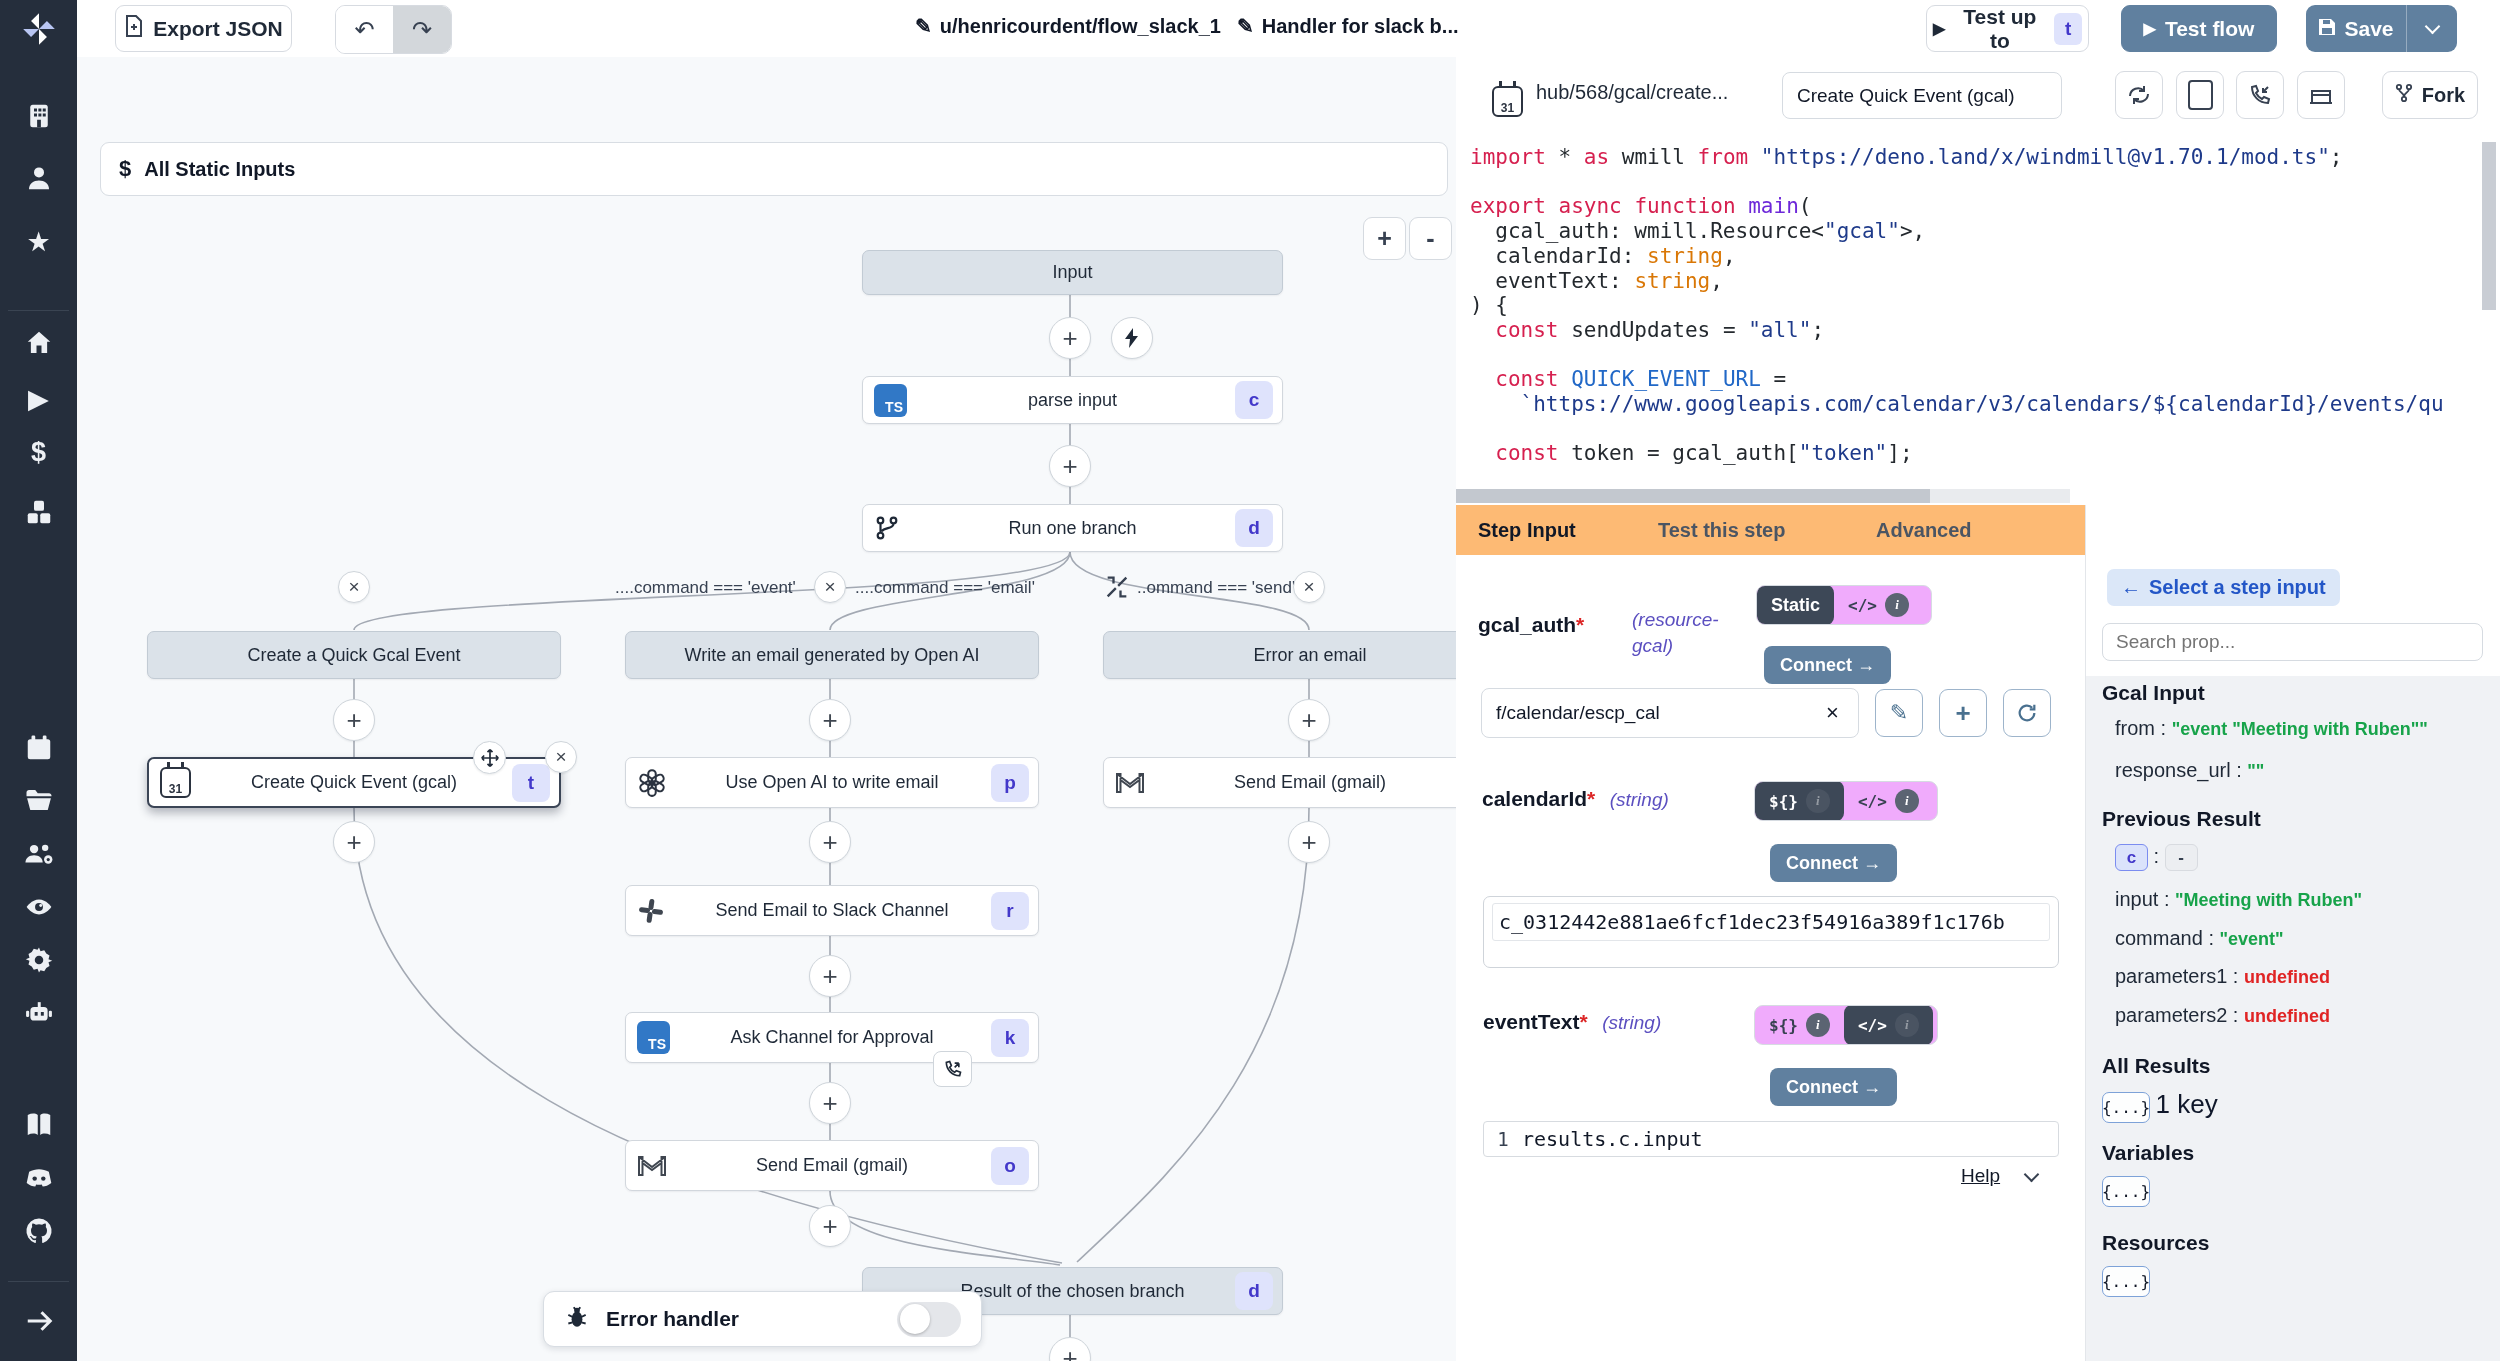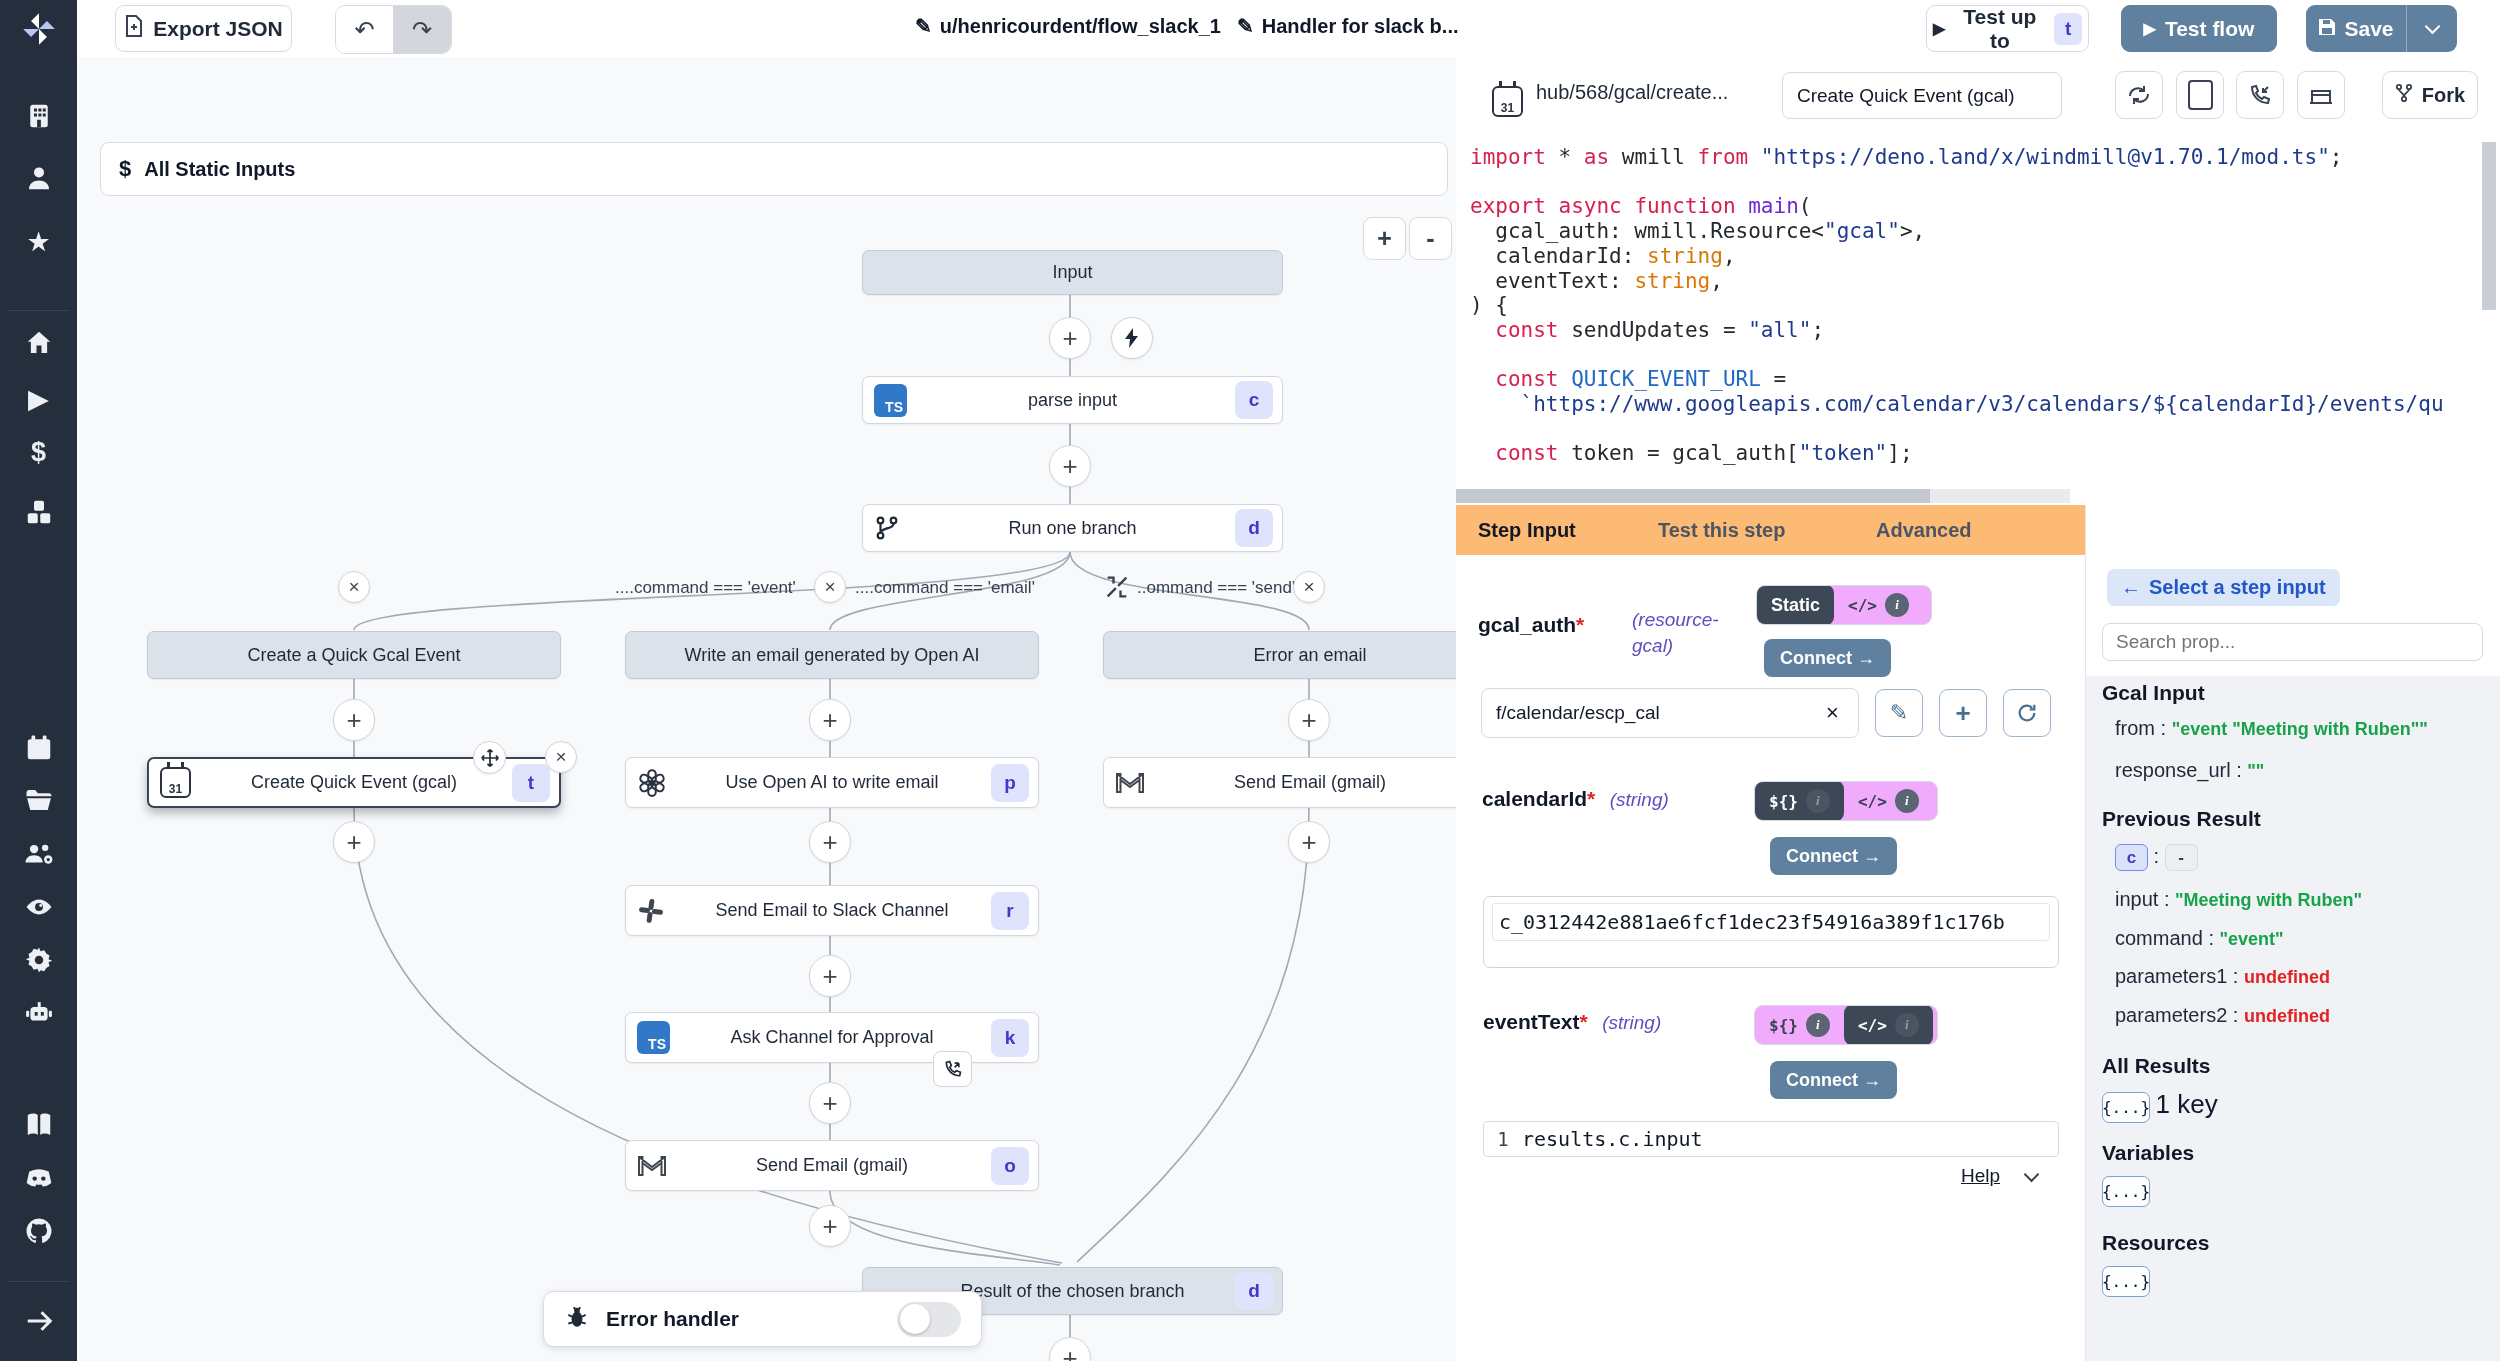--- a/index.html
+++ b/index.html
@@ -54,21 +54,21 @@
   .tab.active{color:#111827;border-bottom:3.5px solid #374151;}
   .stepform{position:absolute;left:0;top:498px;width:629px;height:806px;background:#fff;}
   .flabel{font-weight:700;font-size:21px;color:#111827;white-space:nowrap;}
   .req{color:#dc2626;}
   .ftype{font-style:italic;font-size:19px;color:#5b4fc0;}
   .toggle{position:absolute;height:40px;border:1px solid #d6dbe1;border-radius:9px;background:#f0abfc;display:flex;align-items:center;box-sizing:border-box;overflow:hidden;}
   .tseg{height:40px;display:flex;align-items:center;justify-content:center;gap:8px;padding:0 14px;font-weight:700;font-size:18px;color:#374151;box-sizing:border-box;}
   .tseg.dark{background:#3d4857;color:#fff;border-radius:8px;}
   .icirc{width:24px;height:24px;border-radius:50%;background:#5b6472;color:#fff;font-size:13px;font-weight:700;font-style:italic;display:flex;align-items:center;justify-content:center;font-family:"Liberation Serif",serif;}
   .icirc.mut{opacity:.45;}
-  .connect{position:absolute;height:38px;border-radius:8px;background:#60809f;color:#fff;font-weight:700;font-size:18px;display:flex;align-items:center;justify-content:center;padding:0 16px;box-sizing:border-box;}
+  .connect{position:absolute;height:38px;border-radius:8px;background:#60809f;color:#fff;font-weight:700;font-size:18px;display:flex;align-items:center;justify-content:center;padding:0 16px;box-sizing:border-box;margin-top:7px;}
   .finput{position:absolute;border:1px solid #d6dbe1;border-radius:8px;background:#fff;font-size:19px;color:#111827;padding:0 14px;box-sizing:border-box;font-family:"Liberation Sans",sans-serif;}
   .mono{font-family:"DejaVu Sans Mono",monospace;}
   .smallbtn{position:absolute;width:48px;height:48px;border:1px solid #9db4cb;border-radius:9px;background:#fff;color:#49708f;display:flex;align-items:center;justify-content:center;box-sizing:border-box;}
   .helplink{position:absolute;font-size:19px;color:#111827;text-decoration:underline;display:flex;align-items:center;gap:26px;}
   
   .picker{position:absolute;left:629px;top:448px;width:415px;height:856px;background:#fff;border-left:1px solid #e3e6ea;box-sizing:border-box;}
   .backpill{position:absolute;left:21px;top:64px;height:37px;border-radius:7px;background:#dbe7f8;color:#2356c7;font-weight:700;font-size:20px;display:flex;align-items:center;padding:0 14px;gap:8px;}
   .psearch{position:absolute;left:16px;top:118px;width:381px;height:38px;border:1px solid #d6dbe1;border-radius:8px;font-size:19px;padding:0 13px;box-sizing:border-box;font-family:"Liberation Sans",sans-serif;color:#111827;}
   .pgray{position:absolute;left:0;top:171px;width:415px;height:685px;background:#f0f2f5;}
   .ptitle{position:absolute;left:16px;font-weight:700;font-size:21px;color:#111827;}

